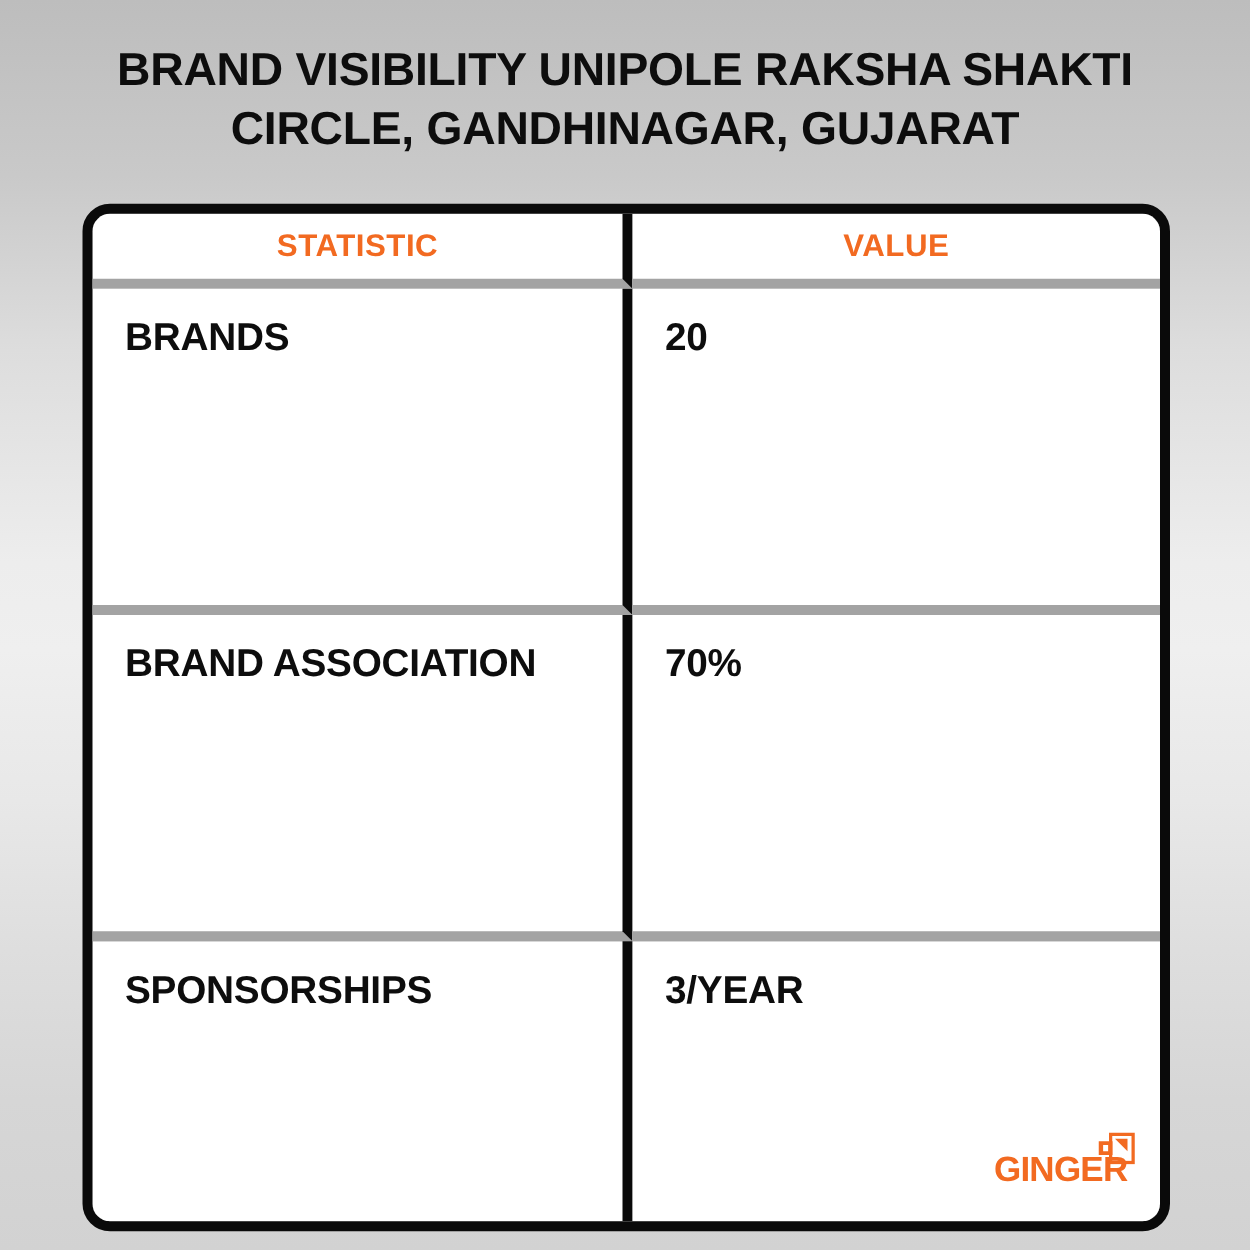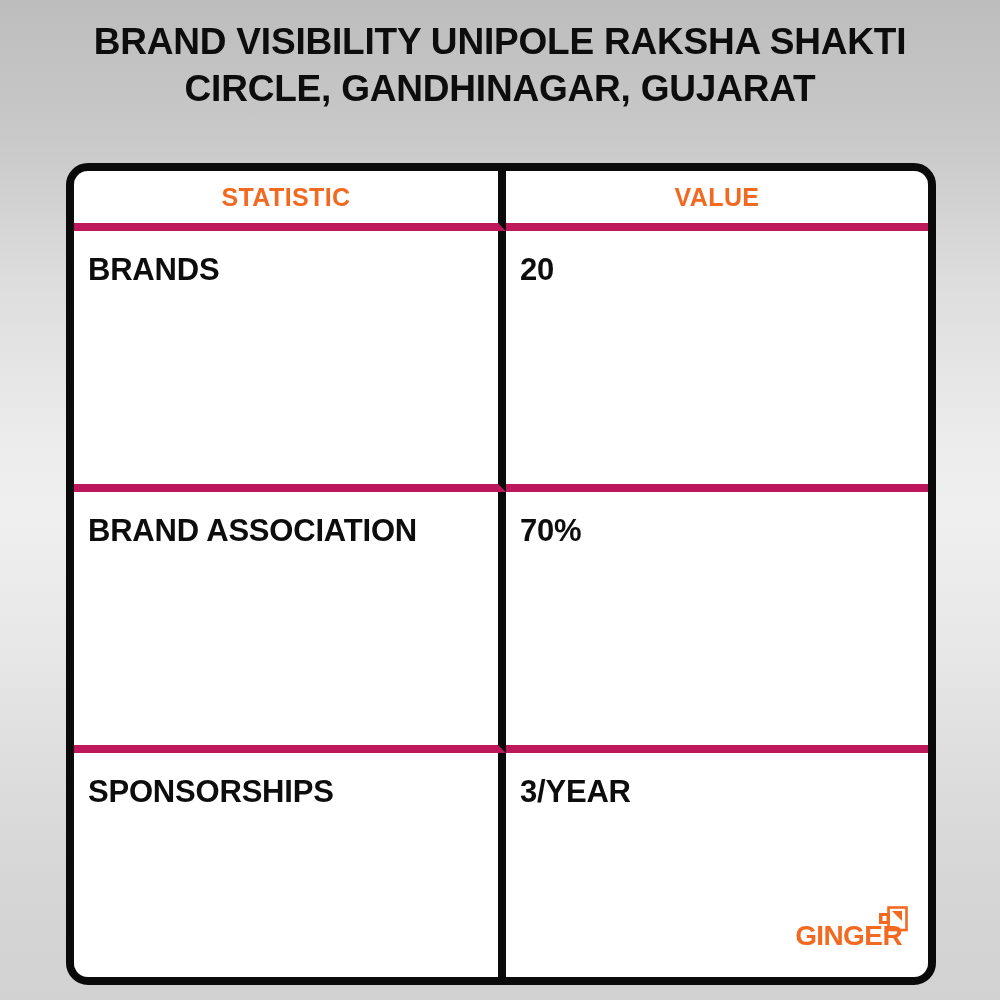--- a/index.html
+++ b/index.html
@@ -27,21 +27,21 @@
     position: relative;
     width: 1000px;
     height: 1000px;
     box-sizing: border-box;
   }
 
   
   .title {
     position: absolute;
     left: 50px;
-    top: 18px;
+    top: 32px;
     width: 900px;
     text-align: center;
     color: #0d0d0d;
     font-family: "Liberation Sans", sans-serif;
     font-weight: bold;
     font-size: 37px;
     line-height: 1.28;
     letter-spacing: -0.2px;
     text-transform: uppercase;
     white-space: pre-line;
@@ -80,21 +80,21 @@
   }
 
   
   col.col-stat { width: 432px; }
   col.col-val  { width: 422px; }
 
   
   .stat-table td.cell,
   .stat-table th.cell {
     border-right: 8px solid #0a0a0a;
-    border-bottom: 8px solid #be185d;
+    border-bottom: 8px solid #a3a3a3;
   }
   .stat-table td.cell.last-col,
   .stat-table th.cell.last-col {
     border-right: 0;
   }
   .stat-table tr.last-row td.cell {
     border-bottom: 0;
   }
 
   
@@ -115,21 +115,21 @@
   
   .body-row td.cell {
     height: 155px;
   }
   .body-row.last-row td.cell {
     height: 140px;
   }
 
   .cell-text {
     display: block;
-    padding: 22px 0 0 14px;
+    padding: 22px 0 0 26px;
     color: #0d0d0d;
     font-weight: bold;
     font-size: 31px;
     line-height: 1.1;
     letter-spacing: -0.2px;
     text-transform: uppercase;
     white-space: pre;
   }
 
   .cell-inner {

